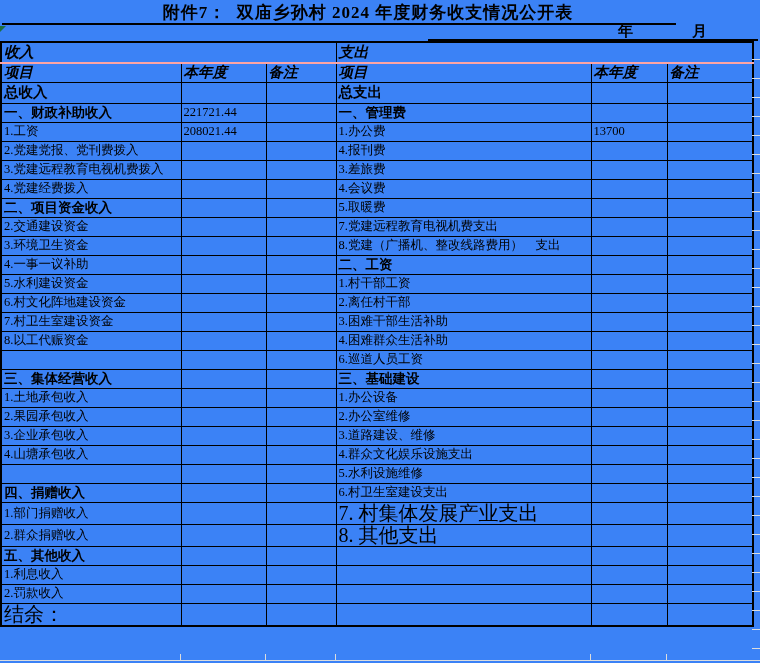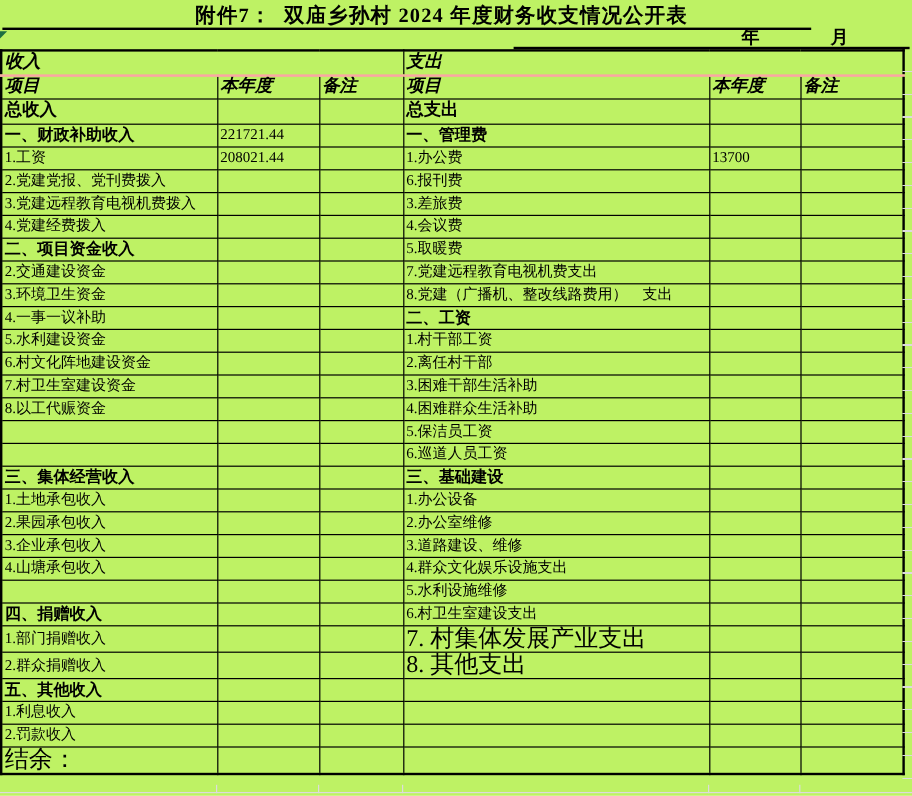--- a/index.html
+++ b/index.html
@@ -1,21 +1,21 @@
 <!DOCTYPE html>
 <html><head>
 <meta charset="utf-8">
 <style>
   html,body{margin:0;padding:0;}
   body{
     width:760px;height:663px;background:#ffffff;
     font-family:"Liberation Serif","DejaVu Serif",serif;
     color:#000;
   }
-  .sheet{position:relative;width:760px;height:663px;background:#bef264;overflow:hidden;}
+  .sheet{position:relative;width:760px;height:663px;background:#3b82f6;overflow:hidden;}
 
   .title-line{
     position:absolute;top:1px;left:0;width:736px;text-align:center;
     font-size:17px;font-weight:bold;letter-spacing:1px;white-space:pre;
   }
   .title-underline{position:absolute;top:23px;left:2px;width:674px;height:2px;background:#000;}
 
   .green-mark{
     position:absolute;top:26px;left:0;width:0;height:0;
     border-top:6px solid #1d6f42;border-right:6px solid transparent;
@@ -109,21 +109,21 @@
           <td class="val">208021.44</td>
           <td class="note"></td>
           <td class="item">1.办公费</td>
           <td class="val">13700</td>
           <td class="note"></td>
         </tr>
         <tr>
           <td class="item">2.党建党报、党刊费拨入</td>
           <td class="val"></td>
           <td class="note"></td>
-          <td class="item">6.报刊费</td>
+          <td class="item">4.报刊费</td>
           <td class="val"></td>
           <td class="note"></td>
         </tr>
         <tr>
           <td class="item">3.党建远程教育电视机费拨入</td>
           <td class="val"></td>
           <td class="note"></td>
           <td class="item">3.差旅费</td>
           <td class="val"></td>
           <td class="note"></td>
@@ -190,28 +190,20 @@
           <td class="note"></td>
           <td class="item">3.困难干部生活补助</td>
           <td class="val"></td>
           <td class="note"></td>
         </tr>
         <tr>
           <td class="item">8.以工代赈资金</td>
           <td class="val"></td>
           <td class="note"></td>
           <td class="item">4.困难群众生活补助</td>
-          <td class="val"></td>
-          <td class="note"></td>
-        </tr>
-        <tr>
-          <td class="item"></td>
-          <td class="val"></td>
-          <td class="note"></td>
-          <td class="item">5.保洁员工资</td>
           <td class="val"></td>
           <td class="note"></td>
         </tr>
         <tr>
           <td class="item"></td>
           <td class="val"></td>
           <td class="note"></td>
           <td class="item">6.巡道人员工资</td>
           <td class="val"></td>
           <td class="note"></td>

